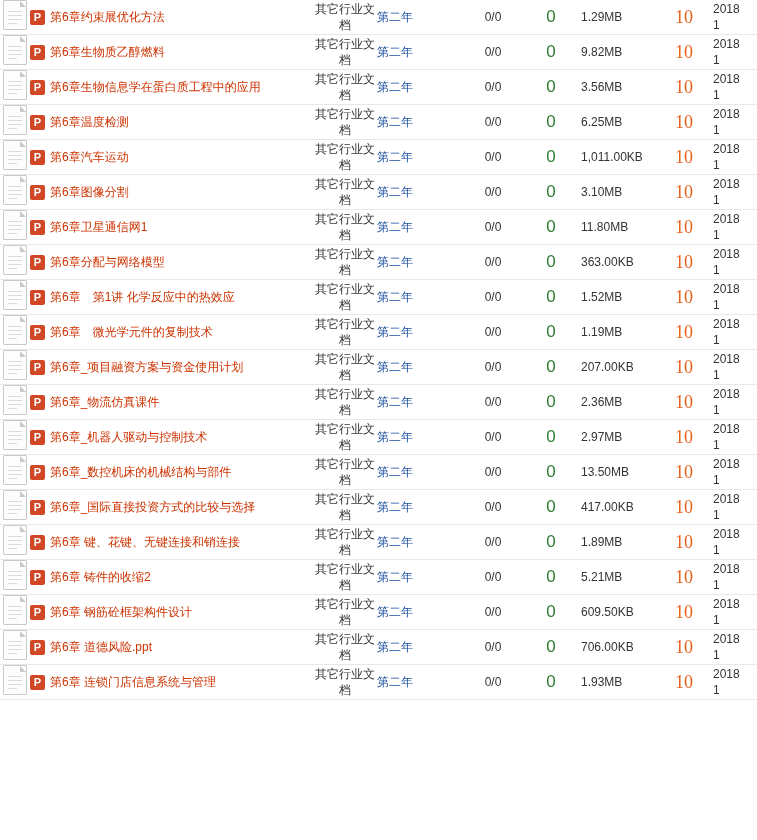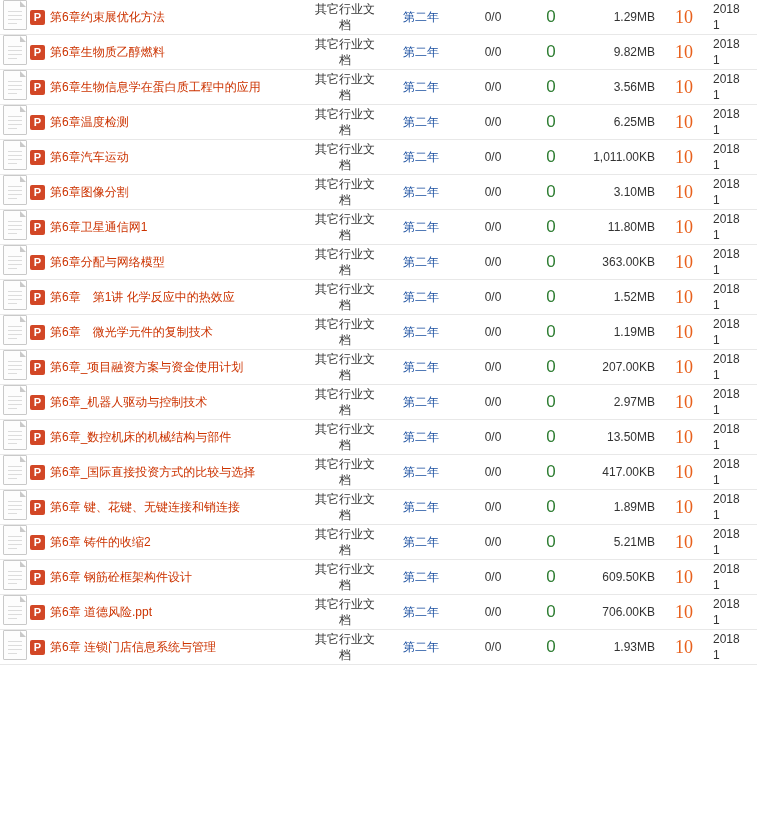--- a/index.html
+++ b/index.html
@@ -101,21 +101,20 @@
   
   .cell-cat {
     color: #333333;
     font-size: 12px;
     text-align: center;
     line-height: 16px;
     padding: 4px 6px;
   }
   
   .cell-year {
-    text-align: center;
     font-size: 12px;
     margin-top: 16px;
   }
   .year-link {
     color: #1a4fa0;
     text-decoration: none;
     font-size: 12px;
   }
 
   
@@ -126,21 +125,21 @@
     margin-top: 28px;
   }
   
   .cell-down {
     text-align: center;
     color: #2e7d32;
     font-size: 17px;
   }
   
   .cell-size {
-    text-align: right;
+    text-align: left;
     color: #333333;
     font-size: 12px;
     line-height: 16px;
     padding: 2px 4px;
   }
   
   .cell-price {
     text-align: center;
     color: #e8601c;
     font-size: 18px;
@@ -321,20 +320,34 @@
         <td class="cell-down">0</td>
         <td class="cell-size">207.00KB</td>
         <td class="cell-price">10</td>
         <td class="cell-date">
           <div>2018</div>
           <div>1</div>
         </td>
       </tr>
       <tr>
         <td class="cell-thumb"><span class="thumb"><i class="l1"></i><i class="l2"></i><i class="l3"></i><i class="l4"></i></span></td>
+        <td class="cell-title"><span class="ppt-badge">P</span><a class="title-link" href="#">第6章_物流仿真课件</a></td>
+        <td class="cell-cat">其它行业文档</td>
+        <td class="cell-year"><a class="year-link" href="#">第二年</a></td>
+        <td class="cell-ratio">0/0</td>
+        <td class="cell-down">0</td>
+        <td class="cell-size">2.36MB</td>
+        <td class="cell-price">10</td>
+        <td class="cell-date">
+          <div>2018</div>
+          <div>1</div>
+        </td>
+      </tr>
+      <tr>
+        <td class="cell-thumb"><span class="thumb"><i class="l1"></i><i class="l2"></i><i class="l3"></i><i class="l4"></i></span></td>
         <td class="cell-title"><span class="ppt-badge">P</span><a class="title-link" href="#">第6章_机器人驱动与控制技术</a></td>
         <td class="cell-cat">其它行业文档</td>
         <td class="cell-year"><a class="year-link" href="#">第二年</a></td>
         <td class="cell-ratio">0/0</td>
         <td class="cell-down">0</td>
         <td class="cell-size">2.97MB</td>
         <td class="cell-price">10</td>
         <td class="cell-date">
           <div>2018</div>
           <div>1</div>

